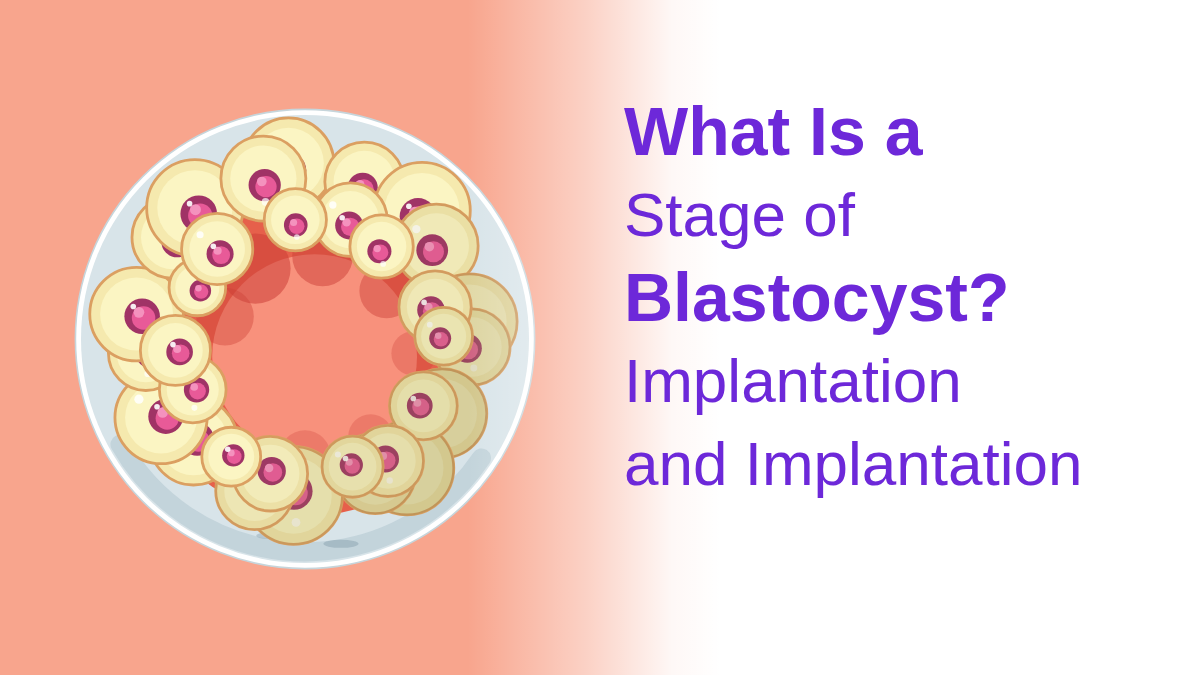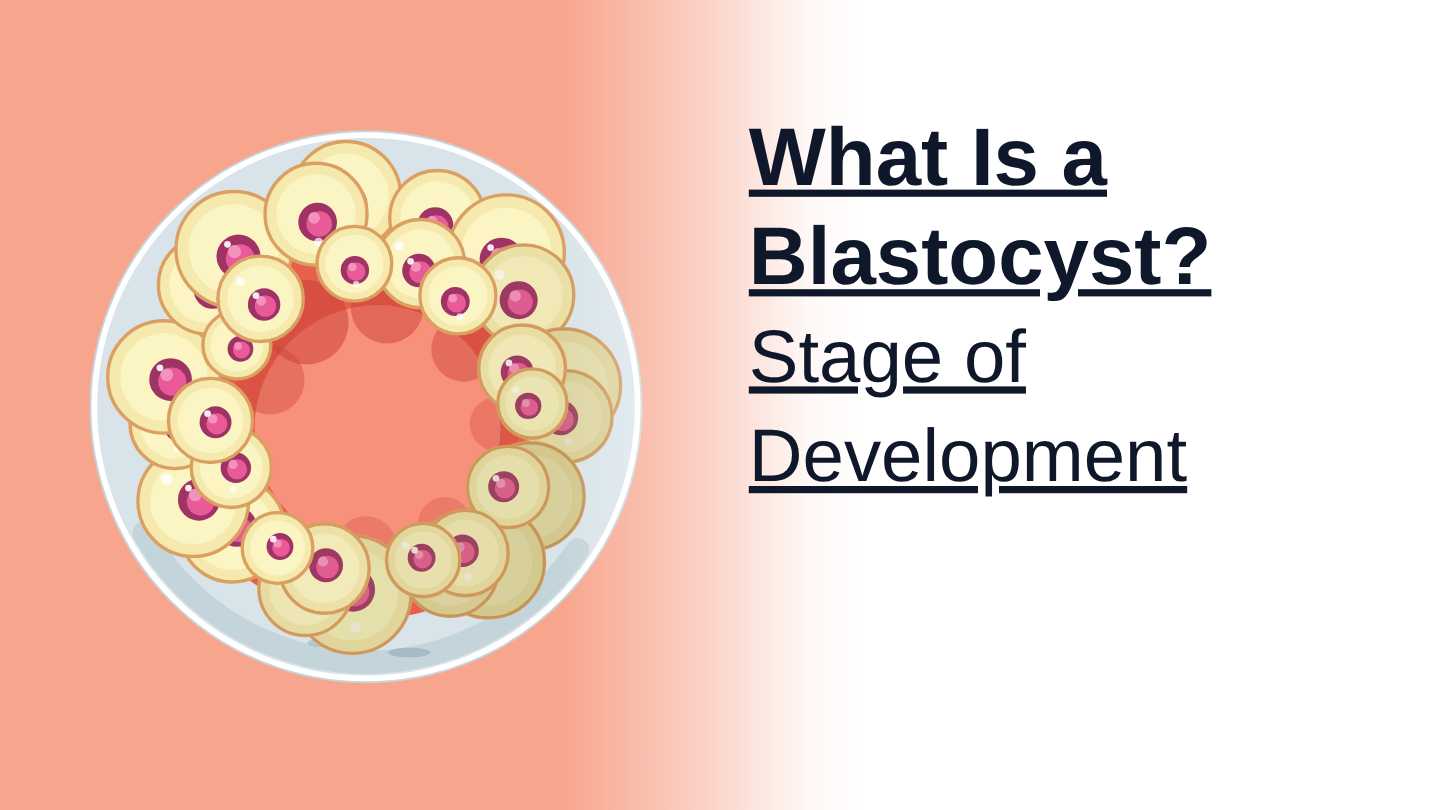--- a/index.html
+++ b/index.html
@@ -265,19 +265,20 @@
       <circle cx="287.90189336436873" cy="151.01410454264845" r="38.9" fill="#F5E9AE" stroke="#DB9F61" stroke-width="3.5"></circle>
       <circle cx="287.90189336436873" cy="151.01410454264845" r="30.342" fill="#FBF5C3"></circle>
       <circle cx="288.4233869555732" cy="157.65288330804918" r="14.782" fill="#A03366"></circle>
       <circle cx="289.60594695557324" cy="159.13108330804917" r="9.756120000000001" fill="#E85A98"></circle>
       <circle cx="285.76262695557324" cy="154.4008433080492" r="4.4346" fill="#F492BE"></circle>
       <circle cx="289.8468933643687" cy="172.40910454264846" r="3.501" fill="#FFFFFF" opacity="0.7"></circle>
     </svg>
 
   <div class="fade"></div>
 
-  <div class="title" style="color: #0f172a; text-decoration: underline;">
+  <div class="title" style="color: #6d28d9;">
     <div class="line b">What Is a</div>
+    <div class="line">Stage of</div>
     <div class="line b">Blastocyst?</div>
-    <div class="line">Stage of</div>
-    <div class="line">Development</div>
+    <div class="line">Implantation</div>
+    <div class="line">and Implantation</div>
   </div>
 </div>
 
 </body></html>

